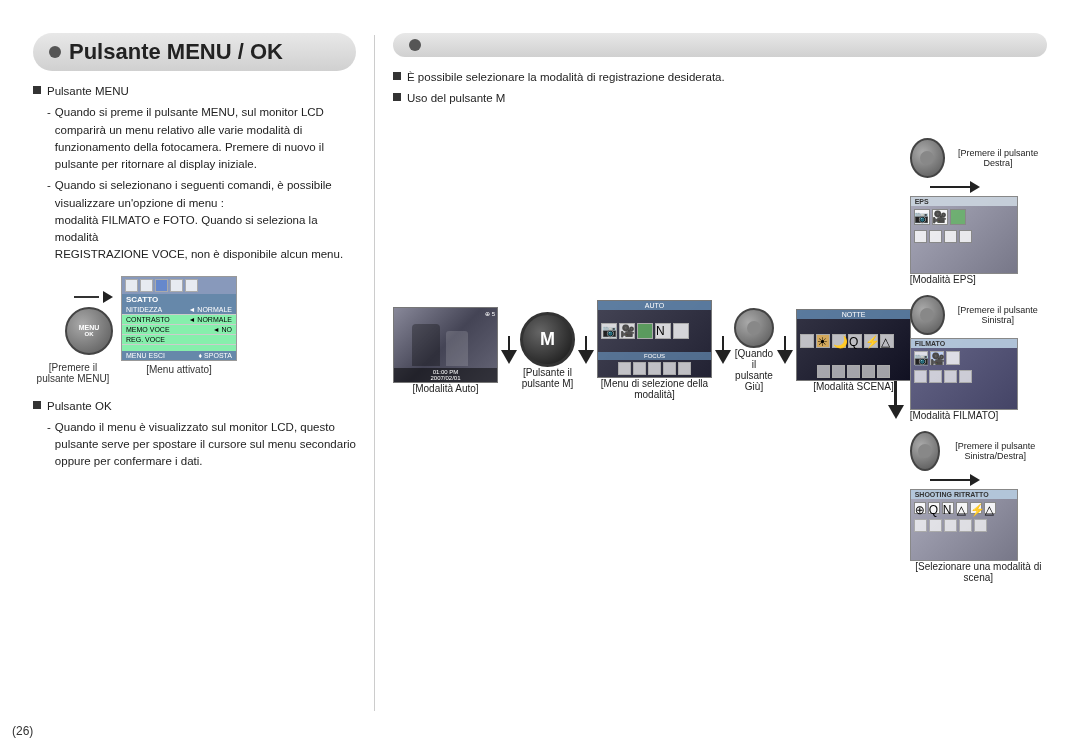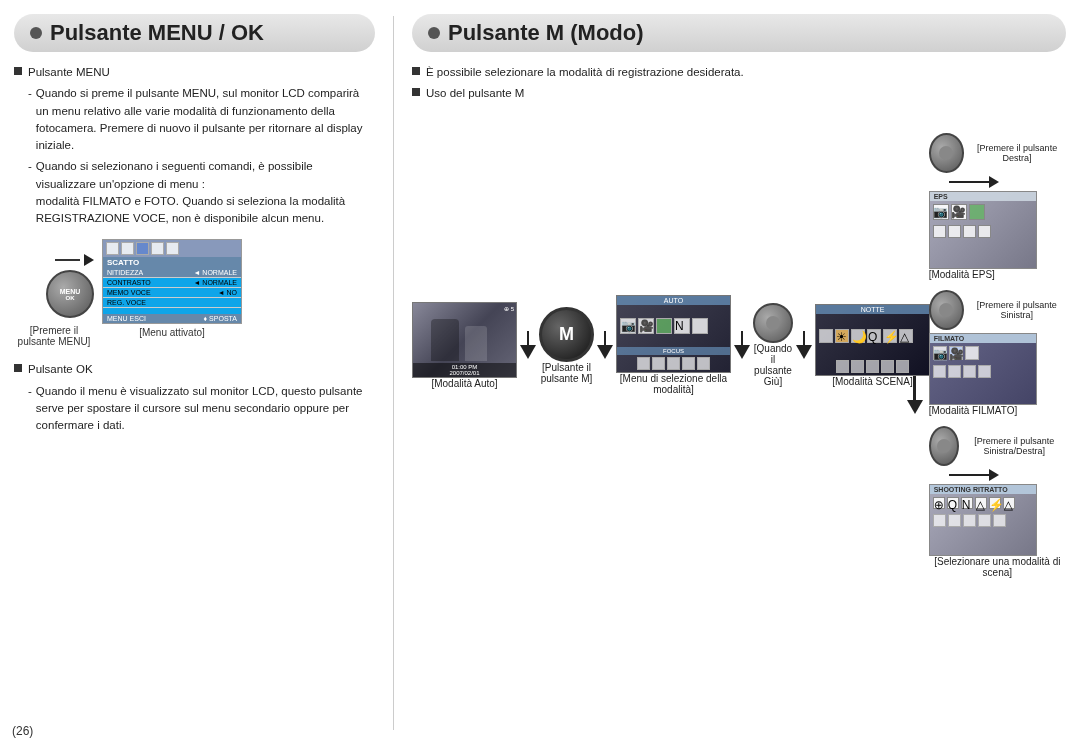--- a/index.html
+++ b/index.html
@@ -11,21 +11,21 @@
       font-size: 12px;
       overflow: hidden;
       display: flex;
       flex-direction: column;
     }
 
     .page-container {
       display: flex;
       flex-direction: row;
       flex: 1;
-      padding: 6px;
+      padding: 25px;
       gap: 10px;
     }
 
     .left-panel, .right-panel {
       flex: 1;
       display: flex;
       flex-direction: column;
       padding: 8px;
     }
 
@@ -313,21 +313,21 @@
         <div class="btn-circle" style="width:48px;height:48px;font-size:7px;">
           <div style="display:flex;flex-direction:column;align-items:center;">
             <span>MENU</span>
             <span style="font-size:6px;">OK</span>
           </div>
         </div>
         <div class="caption" style="width:80px;">[Premere il pulsante MENU]</div>
       </div>
 
       <div class="img-col">
-        <div class="menu-screen" style="width:140px;height:85px;background:#0ea5e9;border:1px solid #999;font-size:8px;display:flex;flex-direction:column;justify-content:flex-end;">
+        <div class="menu-screen" style="width:116px;height:85px;background:#86efac;border:1px solid #999;font-size:8px;display:flex;flex-direction:column;justify-content:flex-end;">
 
           <div style="display:flex;gap:2px;padding:2px 3px;background:#8899bb;">
             <div style="width:13px;height:13px;background:rgba(255,255,255,0.8);border:1px solid #aaa;"></div>
             <div style="width:13px;height:13px;background:rgba(255,255,255,0.8);border:1px solid #aaa;"></div>
             <div style="width:13px;height:13px;background:#6688cc;border:1px solid #aaa;"></div>
             <div style="width:13px;height:13px;background:rgba(255,255,255,0.8);border:1px solid #aaa;"></div>
             <div style="width:13px;height:13px;background:rgba(255,255,255,0.8);border:1px solid #aaa;"></div>
           </div>
 
           <div style="background:#6688aa;color:#fff;padding:1px 4px;font-size:8px;font-weight:bold;">SCATTO</div>
@@ -371,21 +371,20 @@
       </div>
     </div>
   </div>
 
   <div class="divider"></div>
 
   <div class="right-panel">
 
     <div class="section-header">
       <div class="dot"></div>
-      <h1>Pulsante M (Modo)</h1>
     </div>
 
     <div class="section-content" style="margin-bottom:6px;">
       <div class="bullet-item">
         <div class="bullet-square"></div>
         <span>È possibile selezionare la modalità di registrazione desiderata.</span>
       </div>
       <div class="bullet-item">
         <div class="bullet-square"></div>
         <span>Uso del pulsante M</span>

